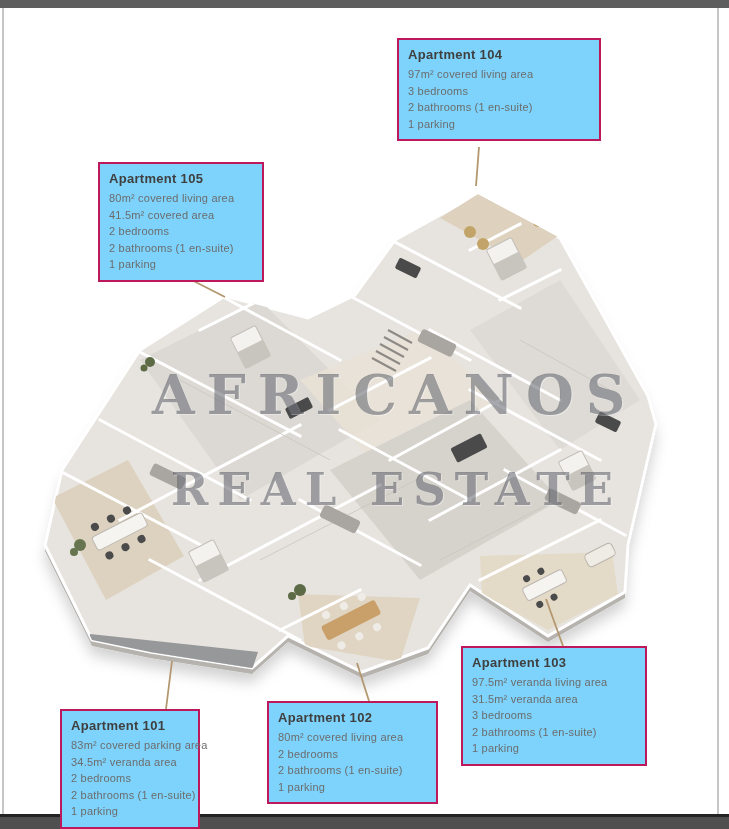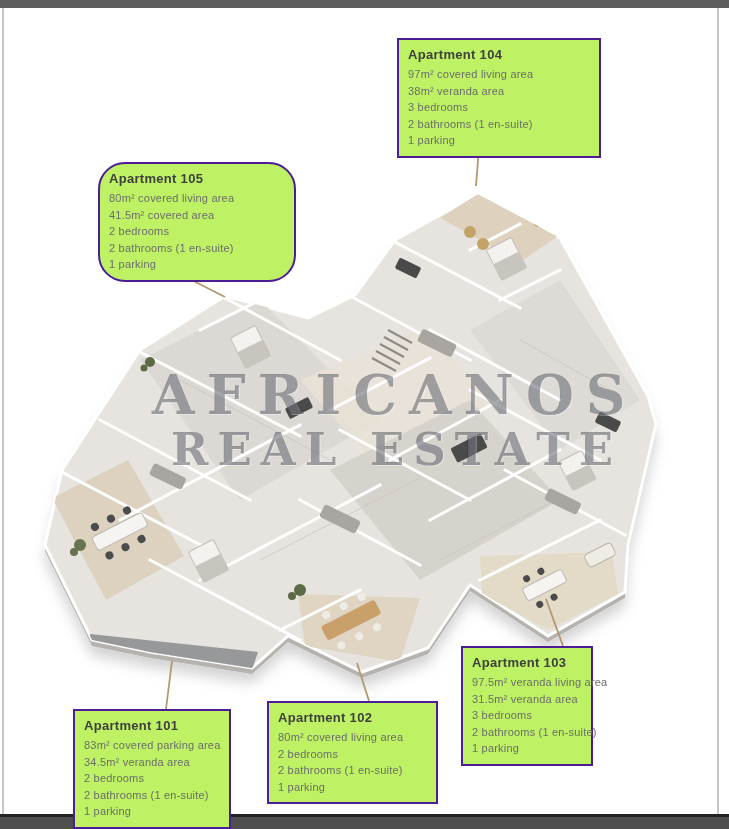--- a/index.html
+++ b/index.html
@@ -22,42 +22,42 @@
   .watermark{
     position:absolute;left:152px;top:366px;width:470px;
     pointer-events:none;
     font-family:"DejaVu Serif", serif;font-weight:bold;
     color:rgba(42,47,60,0.42);
     text-shadow:1px 1px 0 rgba(255,255,255,0.35);
     white-space:nowrap;
     text-align:right;
   }
   .watermark .wm1{font-size:55px;letter-spacing:12px;line-height:58px;}
-  .watermark .wm2{font-size:45px;letter-spacing:9px;line-height:52px;}
+  .watermark .wm2{font-size:45px;letter-spacing:9px;line-height:52px;margin-top:40px;}
 
   
   .callout{
-    position:absolute;background:#bef264;
-    border:2px solid #4c1d95;
+    position:absolute;background:#7dd3fc;
+    border:2px solid #be185d;
     padding:6px 9px 7px 9px;
     box-sizing:border-box;
     z-index:5;
   }
   .callout .title{
     font-size:13px;font-weight:bold;color:#3f3f3f;
     letter-spacing:0.3px;margin:1px 0 4px 0;
   }
   .callout .line{
     font-size:11px;color:#6c6c6c;line-height:16.5px;
     letter-spacing:0.2px;white-space:nowrap;
   }
   .box-104{left:397px;top:38px;width:204px;}
-  .box-105{left:98px;top:162px;width:198px;border-radius:27px;}
-  .box-103{left:461px;top:646px;width:132px;}
-  .box-101{left:73px;top:709px;width:158px;}
+  .box-105{left:98px;top:162px;width:166px;}
+  .box-103{left:461px;top:646px;width:186px;}
+  .box-101{left:60px;top:709px;width:140px;}
   .box-102{left:267px;top:701px;width:171px;}
 </style>
 </head>
 <body>
 
 <div class="frame-top"></div>
 <div class="frame-left"></div>
 <div class="frame-right"></div>
 <div class="frame-bottom-line"></div>
 <div class="frame-bottom"></div>
@@ -241,21 +241,20 @@
 </svg>
 
 <div class="watermark">
   <div class="wm1">AFRICANOS</div>
   <div class="wm2">REAL ESTATE</div>
 </div>
 
 <div class="callout box-104">
   <div class="title">Apartment 104</div>
   <div class="line">97m² covered living area</div>
-  <div class="line">38m² veranda area</div>
   <div class="line">3 bedrooms</div>
   <div class="line">2 bathrooms (1 en-suite)</div>
   <div class="line">1 parking</div>
 </div>
 
 <div class="callout box-105">
   <div class="title">Apartment 105</div>
   <div class="line">80m² covered living area</div>
   <div class="line">41.5m² covered area</div>
   <div class="line">2 bedrooms</div>

